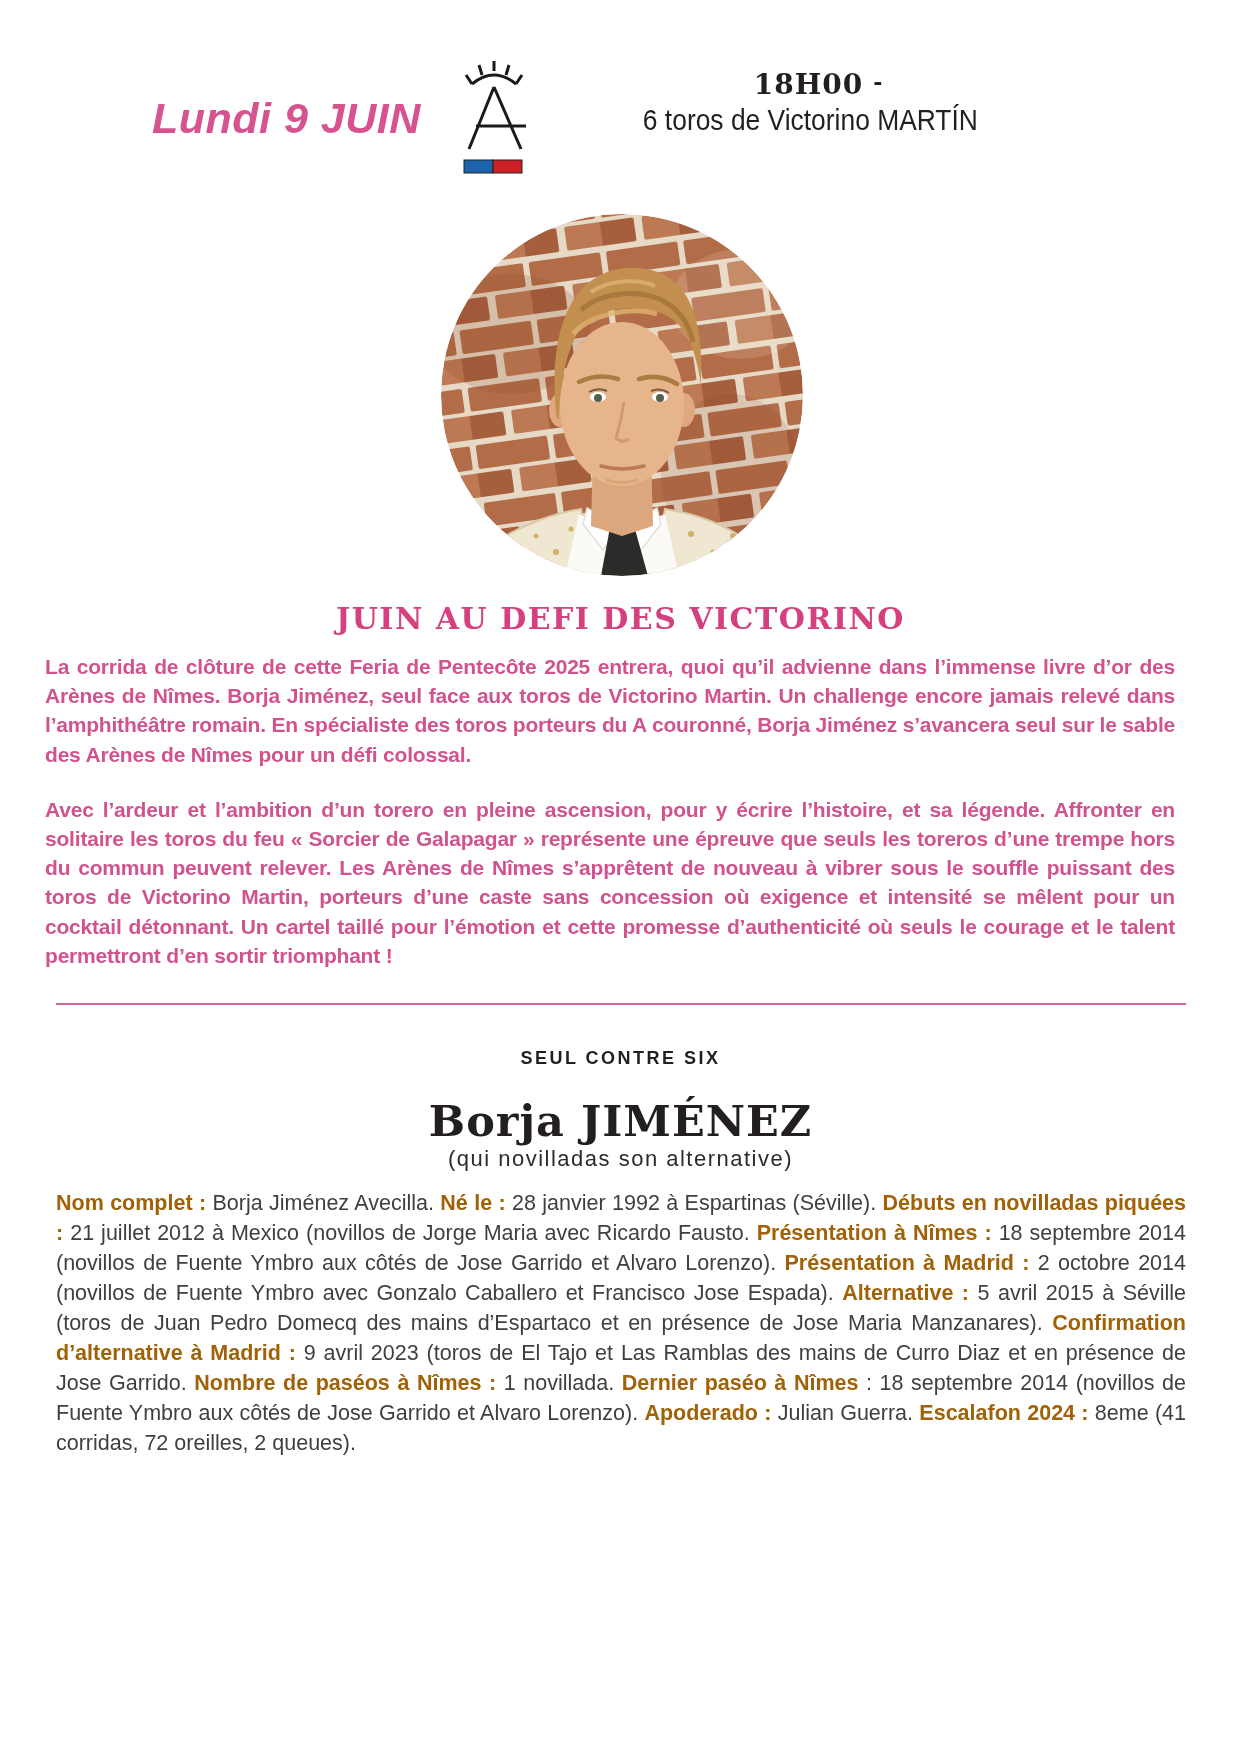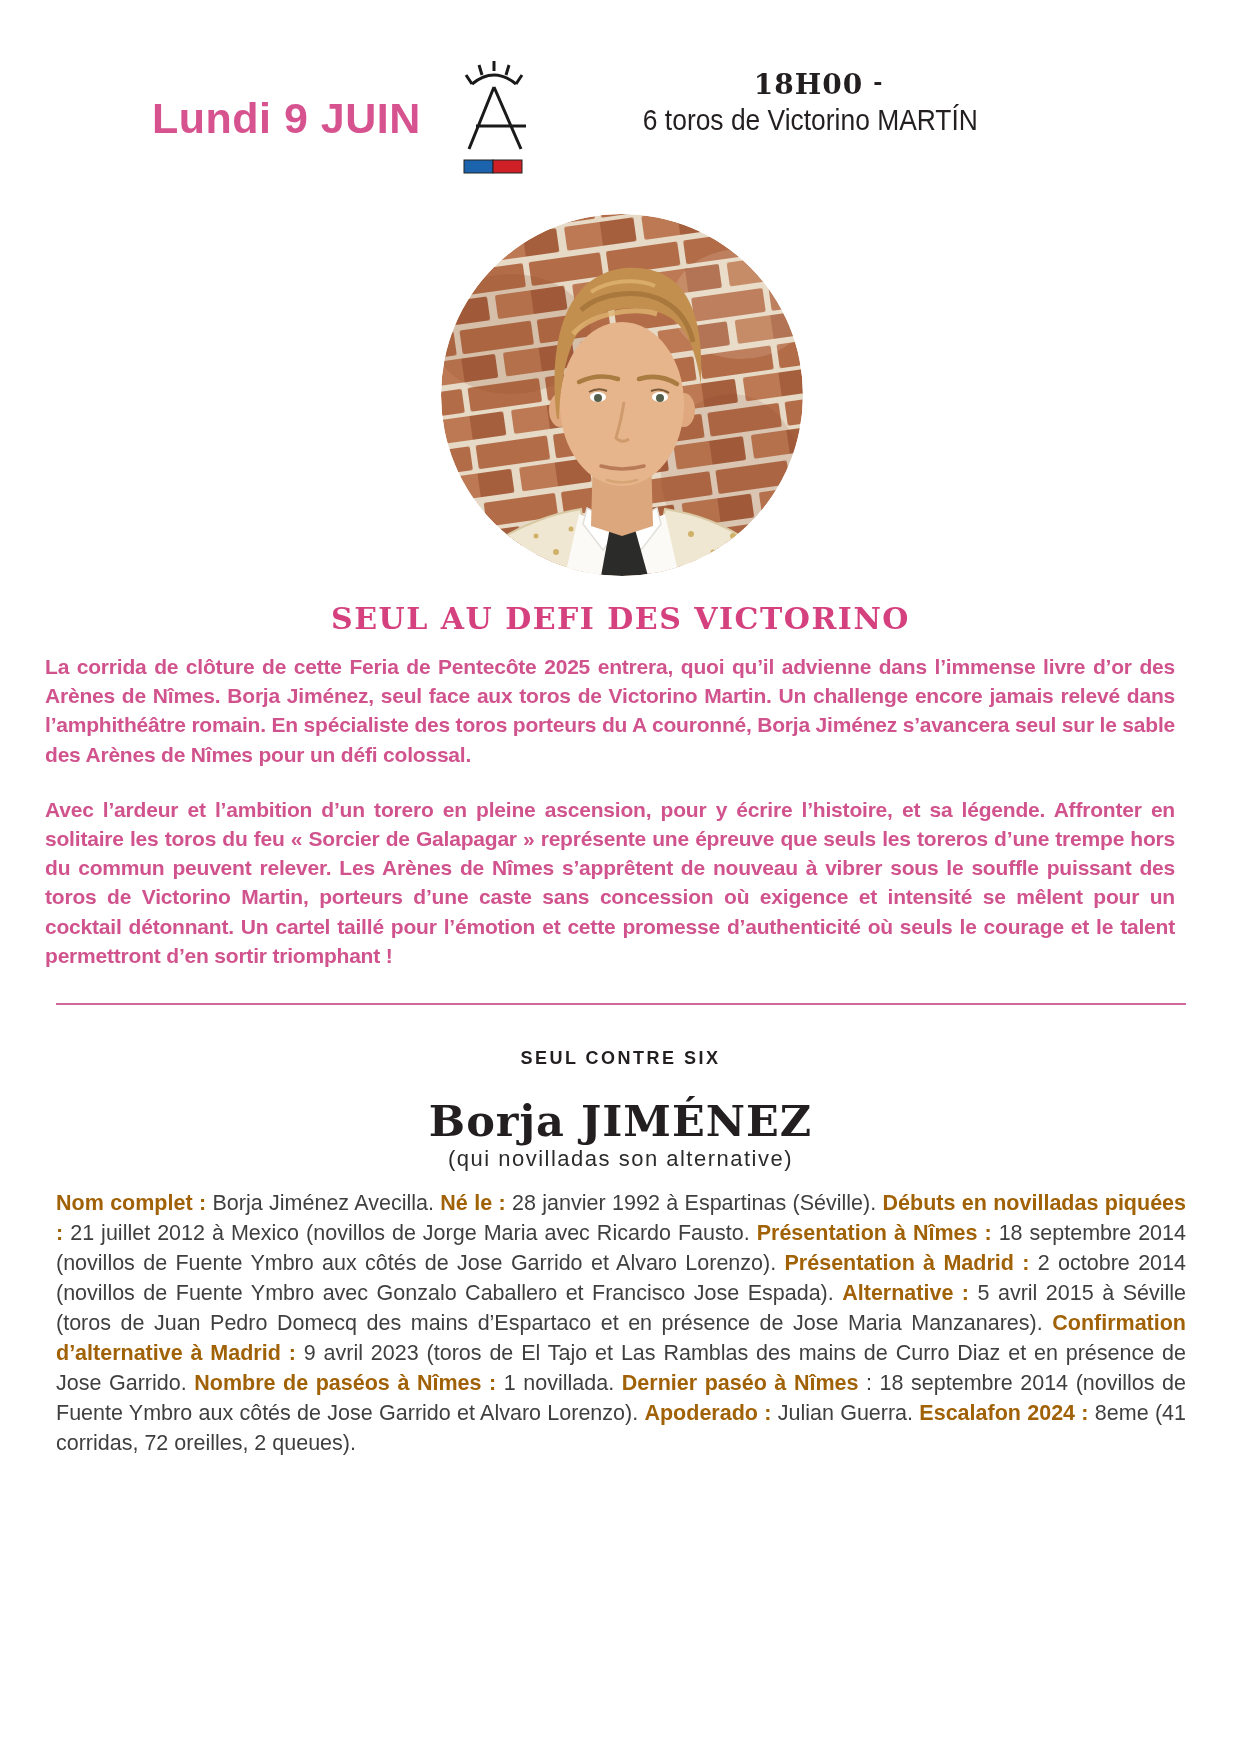--- a/index.html
+++ b/index.html
@@ -6,20 +6,21 @@
   .page {
     position:relative; width:1241px; height:1754px; background:#ffffff;
     font-family:"Liberation Sans", sans-serif; overflow:hidden;
   }
 
   
   .date {
     position:absolute; left:152px; top:94px;
     font-size:43px; font-weight:700; letter-spacing:0.5px;
     color:#d6538f;
+    font-style:italic;
   }
   .logo { position:absolute; left:458px; top:56px; width:70px; height:120px; }
 
   .showtime { position:absolute; left:560px; top:68px; width:500px; text-align:center; }
   .showtime-line1 { display:flex; justify-content:center; align-items:baseline; gap:10px; color:#231f20; }
   .show-time  { font-family:"DejaVu Serif", serif; font-weight:700; font-size:28px; letter-spacing:1px;margin-left:16px; }
   .show-sep   { font-family:"DejaVu Serif", serif; font-weight:700; font-size:22px; position:relative; top:-4px; }
   .show-title { font-family:"DejaVu Serif", serif; font-weight:700; font-size:41px; letter-spacing:1px; }
   .show-sub   { margin-top:2px; font-size:30px; color:#231f20; }
   .show-sub .condense { display:inline-block; transform:scaleX(0.88); transform-origin:center; white-space:nowrap; }
@@ -168,21 +169,21 @@
         <path d="M 148 178 q 9 -5 18 -1 M 210 177 q 9 -4 18 2" fill="none" stroke="#7a5a38" stroke-width="2"></path>
 
         <path d="M 183 188 C 181 202 178 214 175 224 q 6 6 13 1" fill="none" stroke="#cf9a6c" stroke-width="3"></path>
 
         <path d="M 160 252 q 21 6 43 0" fill="none" stroke="#b97a58" stroke-width="3.5" stroke-linecap="round"></path>
         <path d="M 166 266 q 15 5 30 0" fill="none" stroke="#d3a071" stroke-width="2.5" stroke-linecap="round" opacity="0.8"></path>
       </g>
     </svg>
   </div>
 
-  <div class="headline">SEUL AU DEFI DES VICTORINO</div>
+  <div class="headline">JUIN AU DEFI DES VICTORINO</div>
 
   <div class="lead">
     <p>La corrida de clôture de cette Feria de Pentecôte 2025 entrera, quoi qu’il advienne dans l’immense livre d’or des Arènes de Nîmes. Borja Jiménez, seul face aux toros de Victorino Martin. Un challenge encore jamais relevé dans l’amphithéâtre romain. En spécialiste des toros porteurs du A couronné, Borja Jiménez s’avancera seul sur le sable des Arènes de Nîmes pour un défi colossal.</p>
     <p>Avec l’ardeur et l’ambition d’un torero en pleine ascension, pour y écrire l’histoire, et sa légende. Affronter en solitaire les toros du feu « Sorcier de Galapagar » représente une épreuve que seuls les toreros d’une trempe hors du commun peuvent relever. Les Arènes de Nîmes s’apprêtent de nouveau à vibrer sous le souffle puissant des toros de Victorino Martin, porteurs d’une caste sans concession où exigence et intensité se mêlent pour un cocktail détonnant. Un cartel taillé pour l’émotion et cette promesse d’authenticité où seuls le courage et le talent permettront d’en sortir triomphant !</p>
   </div>
 
   <div class="divider"></div>
 
   <div class="kicker">SEUL CONTRE SIX</div>
   <div class="torero-name">Borja JIMÉNEZ</div>

